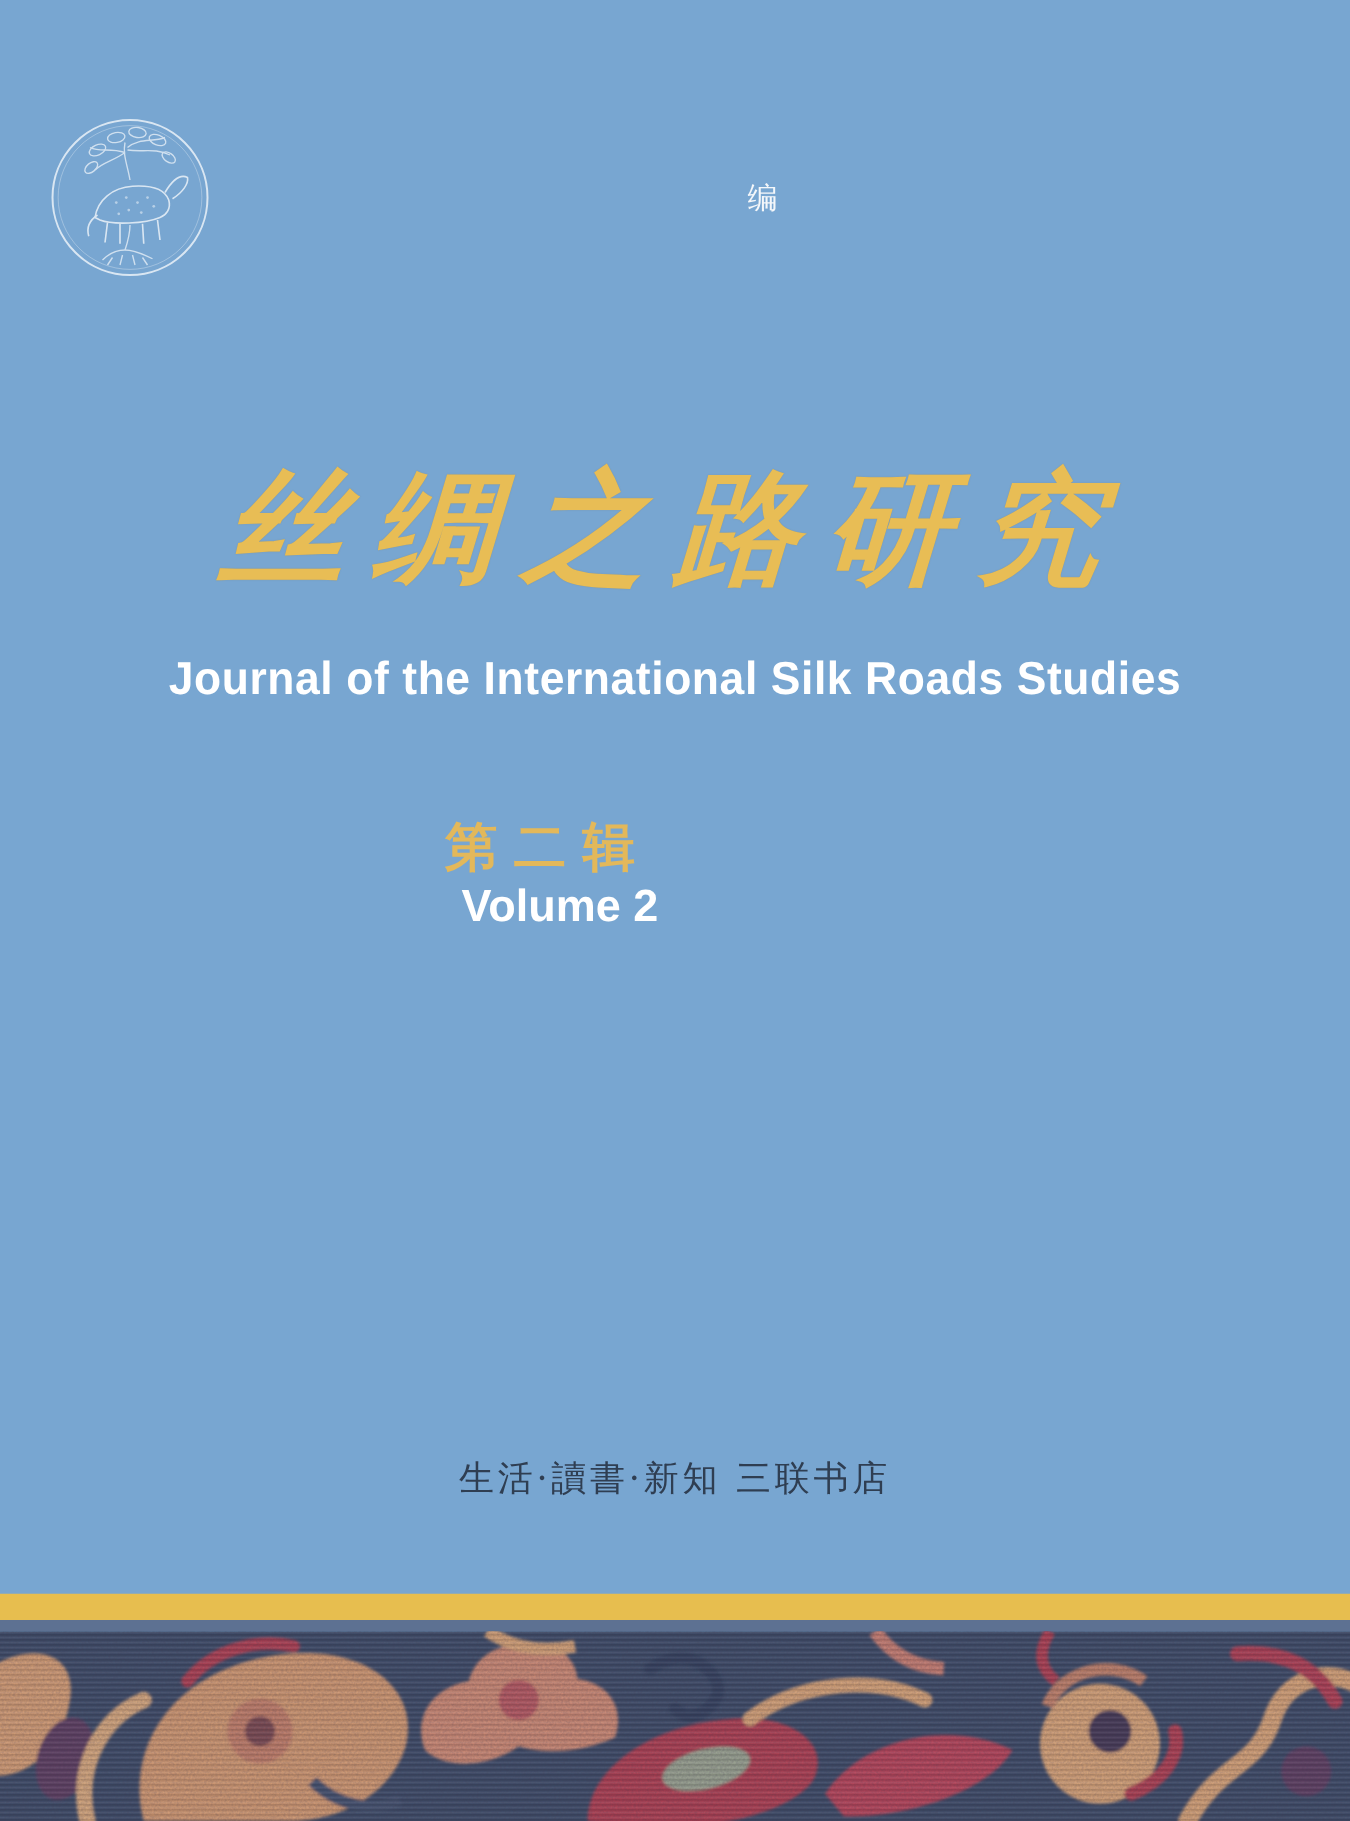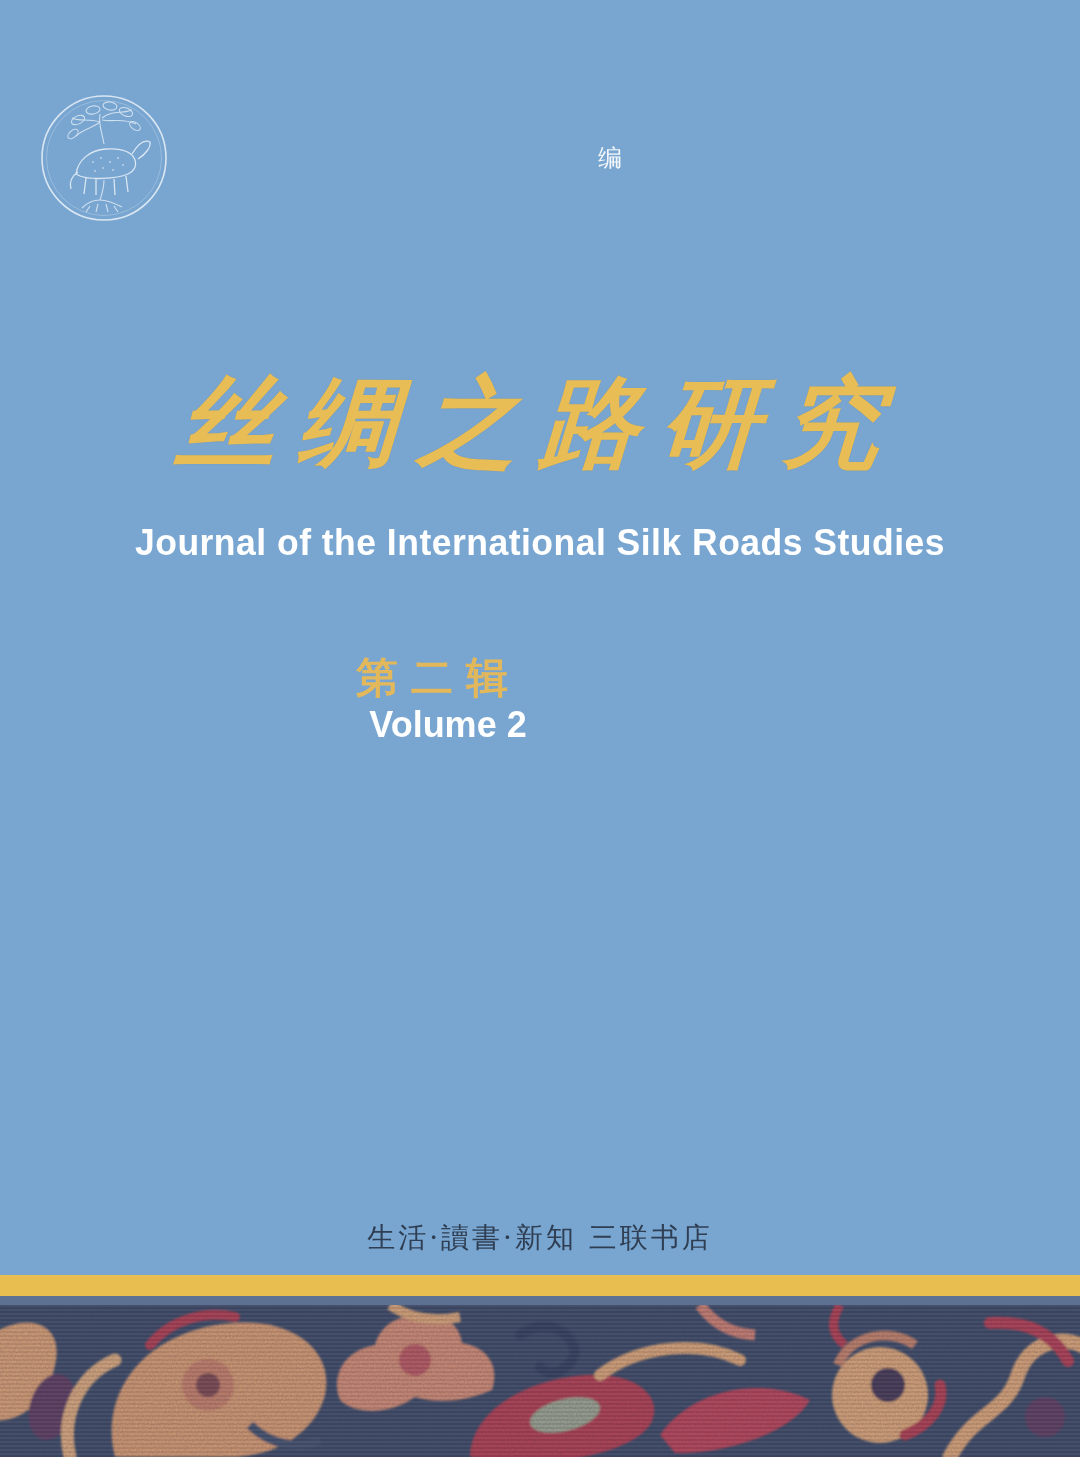--- a/index.html
+++ b/index.html
@@ -67,21 +67,21 @@
   .volume-en{
     position:absolute;left:0;top:704px;width:896px;
     text-align:center;
     font-family:"Liberation Sans",sans-serif;
     font-size:36px;font-weight:bold;
     color:#ffffff;
     white-space:nowrap;
   }
   
   .publisher{
-    position:absolute;left:0;top:1219px;width:1080px;
+    position:absolute;left:0;top:1164px;width:1080px;
     text-align:center;
     font-family:"DejaVu Serif",serif;
     font-size:28px;
     letter-spacing:3px;
     color:#2f3e52;
     white-space:nowrap;
   }
   
   .stripe-gold{
     position:absolute;left:0;top:1275px;width:1080px;height:21px;

